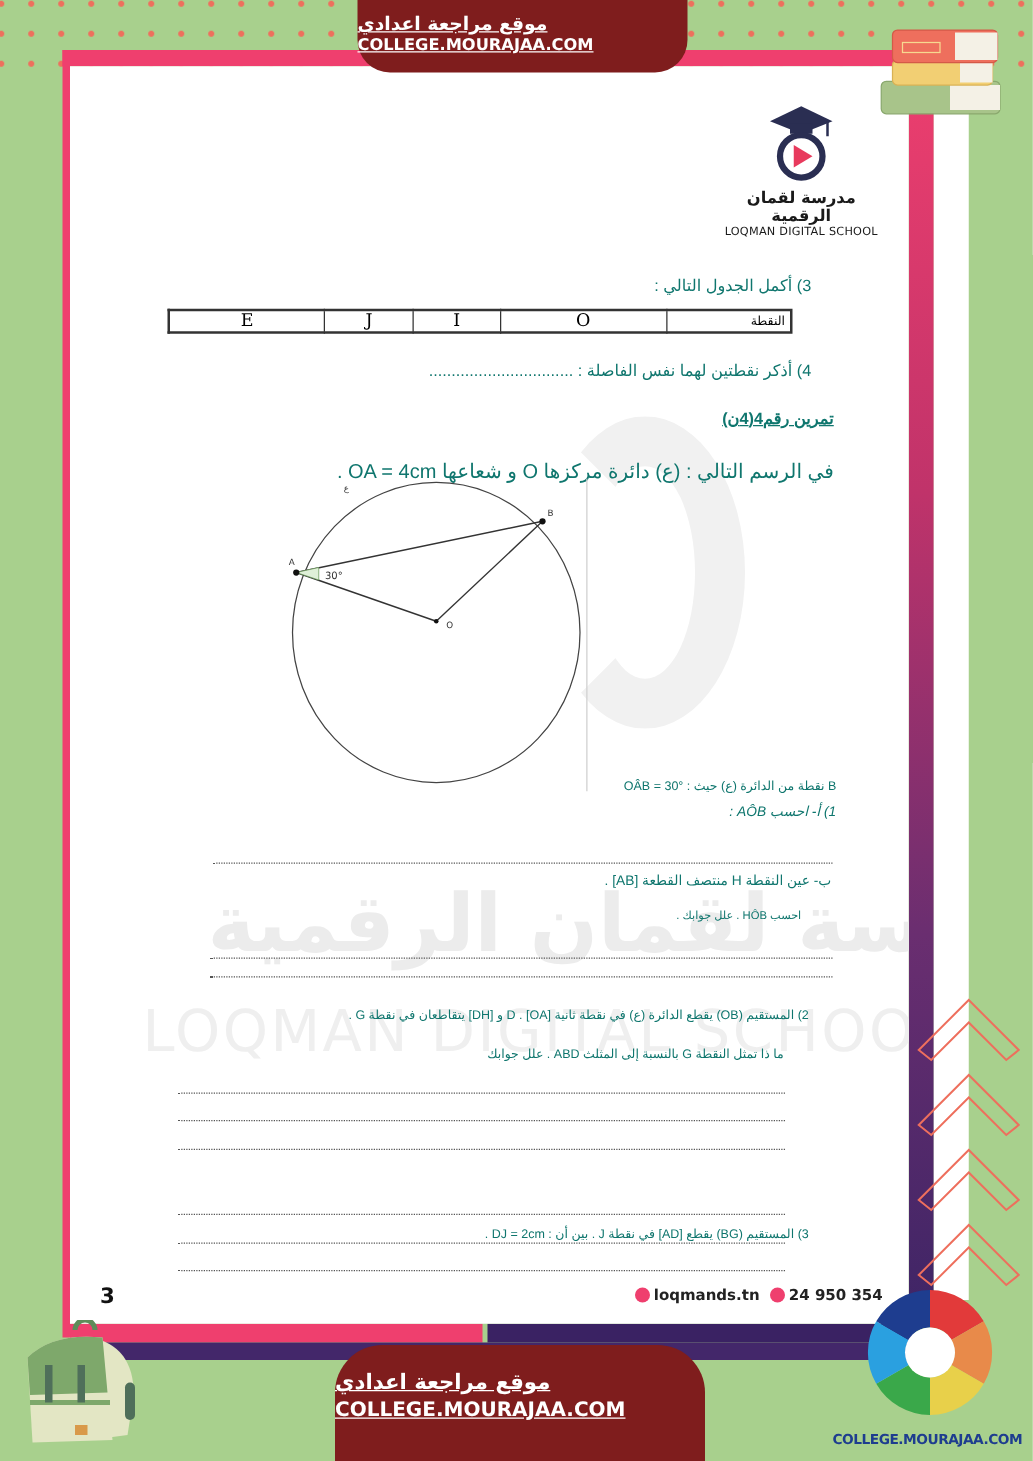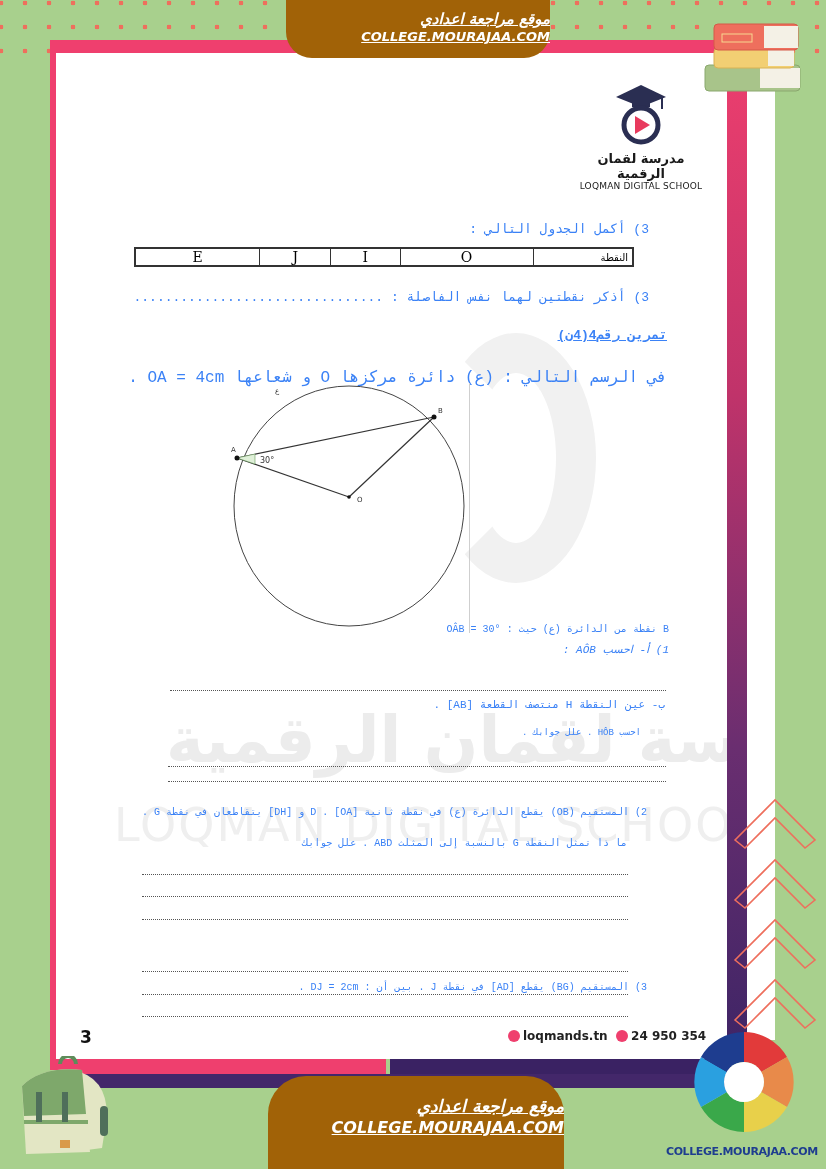--- a/index.html
+++ b/index.html
@@ -22,38 +22,38 @@
   .frame-bottom-purple2 { position: absolute; left: 50px; top: 1074px; width: 700px; height: 14px; background: #43276a; }
 
   .page { position: absolute; left: 56px; top: 53px; width: 671px; height: 1006px; background: #ffffff; overflow: hidden; }
 
   
   .wm-ar { position: absolute; left: 110px; top: 650px; font-size: 64px; font-weight: bold; color: #ececec; direction: rtl; white-space: nowrap; }
   .wm-en { position: absolute; left: 58px; top: 745px; font-size: 46px; color: #efefef; letter-spacing: 2px; white-space: nowrap; }
   .wm-circle { position: absolute; left: 380px; top: 280px; width: 160px; height: 250px; border-radius: 50%; border: 40px solid #f1f1f1; border-left-color: transparent; }
 
   
-  .banner { position: absolute; background: #a16207; color: #fff; text-align: right; font-weight: bold; font-style: italic; }
+  .banner { position: absolute; background: #7f1d1d; color: #fff; text-align: left; font-weight: bold; }
   .banner-top { left: 286px; top: 0; width: 264px; height: 58px; border-radius: 0 0 26px 26px; }
   .banner-bottom { left: 268px; top: 1076px; width: 296px; height: 93px; border-radius: 38px 38px 0 0; }
   .banner .ar { display: block; text-decoration: underline; direction: rtl; }
   .banner .en { display: block; text-decoration: underline; font-family: "DejaVu Sans", sans-serif; }
   .banner-top .ar { font-size: 15px; padding-top: 10px; }
   .banner-top .en { font-size: 13px; margin-top: 1px; }
   .banner-bottom .ar { font-size: 17px; padding-top: 20px; }
   .banner-bottom .en { font-size: 16px; margin-top: 2px; }
 
   
   .logo { position: absolute; left: 520px; top: 30px; width: 130px; text-align: center; }
   .logo svg { display: block; margin: 0 auto; }
   .logo .ln1 { font-size: 13px; font-weight: bold; color: #1a1a1a; direction: rtl; margin-top: 6px; }
   .logo .ln2 { font-size: 9px; color: #1a1a1a; letter-spacing: 0.2px; }
 
   .rtl { direction: rtl; text-align: right; }
-  .txt { position: absolute; color: #3b82f6; font-family: Liberation Mono, monospace; white-space: nowrap; }
+  .txt { position: absolute; color: #0f766e; font-family: Liberation Sans, sans-serif; white-space: nowrap; }
   .q { font-size: 13px; }
   .small { font-size: 10px; }
 
   table.pts { position: absolute; left: 78px; top: 194px; width: 500px; border-collapse: collapse; direction: rtl; }
   table.pts td { border: 1px solid #333; height: 18px; text-align: center; font-size: 14px; font-family: "DejaVu Serif", serif; }
   table.pts td.hdr { width: 100px; font-size: 10px; font-family: "DejaVu Sans", sans-serif; text-align: right; padding-right: 4px; border-right: 2px solid #333; }
   table.pts { border-bottom: 2px solid #333; border-top: 2px solid #333; border-left: 2px solid #333; }
 
   .dotline { position: absolute; height: 0; border-top: 1px dotted #555; }
 
@@ -109,21 +109,21 @@
         <tr>
       <td class="hdr">النقطة</td>
       <td>O</td>
       <td>I</td>
       <td>J</td>
       <td>E</td>
     </tr>
   </tbody>
     </table>
 
-  <div class="txt q rtl" style="right:78px; top:236px;">3) أذكر نقطتين لهما نفس الفاصلة : ................................</div>
+  <div class="txt q rtl" style="right:78px; top:236px;">4) أذكر نقطتين لهما نفس الفاصلة : ................................</div>
 
   <div class="txt rtl" style="right:60px; top:274px; font-size:13px; font-weight:bold; text-decoration:underline;">تمرين رقم4(4ن)</div>
 
   <div class="txt rtl small" style="right:60px; top:314px; font-size:16px;">في الرسم التالي : (ع) دائرة مركزها O و شعاعها  OA = 4cm .</div>
 
   <svg class="figure" viewBox="0 0 248 250">
     <ellipse cx="126" cy="126" rx="115" ry="120" fill="none" stroke="#444" stroke-width="1"></ellipse>
     <line x1="14" y1="78" x2="211" y2="37" stroke="#333" stroke-width="1.2"></line>
     <line x1="14" y1="78" x2="126" y2="117" stroke="#333" stroke-width="1.1"></line>
     <line x1="126" y1="117" x2="211" y2="37" stroke="#333" stroke-width="1.1"></line>

